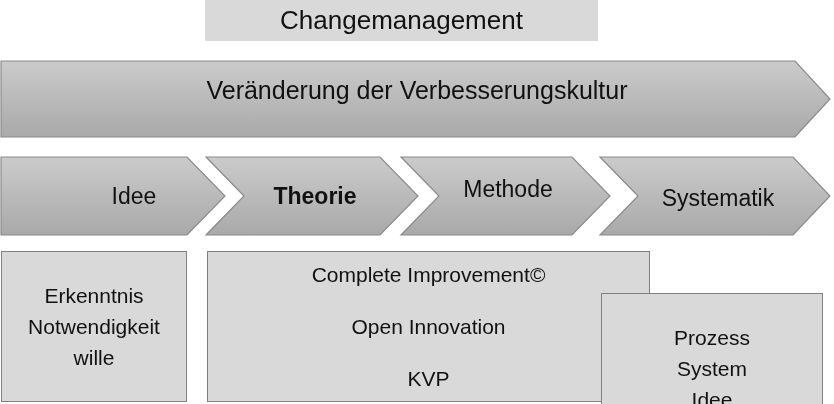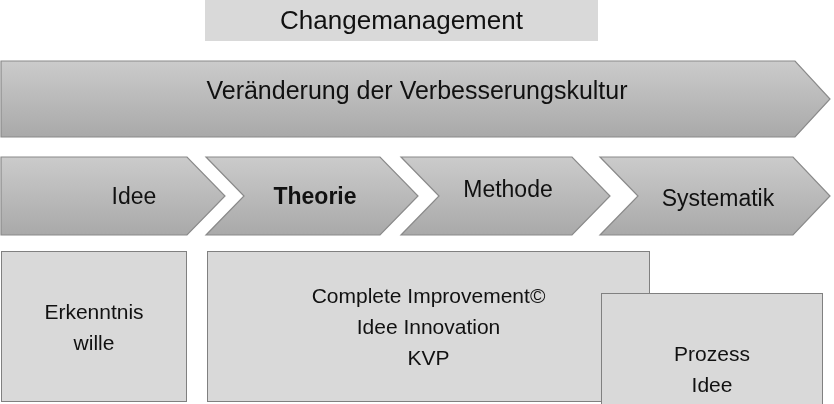--- a/index.html
+++ b/index.html
@@ -36,25 +36,27 @@
 
 <div class="label big-label">Veränderung der Verbesserungskultur</div>
 
 <div class="label" style="left:1px;top:157px;width:210px;height:78px;padding-left:28px;">Idee</div>
 <div class="label" style="left:226px;top:157px;width:178px;height:78px;font-weight:bold;">Theorie</div>
 <div class="label" style="left:420px;top:157px;width:176px;height:64px;">Methode</div>
 <div class="label" style="left:620px;top:157px;width:196px;height:82px;">Systematik</div>
 
 <div class="box" style="left:1px;width:186px;">
   <span>Erkenntnis</span>
+  <span>Notwendigkeit</span>
   <span>wille</span>
 </div>
 
-<div class="box" style="left:207px;width:443px;">
+<div class="box" style="left:207px;width:443px;gap:21px;">
   <span>Complete Improvement©</span>
-  <span>Idee Innovation</span>
+  <span>Open Innovation</span>
   <span>KVP</span>
 </div>
 
 <div class="box" style="left:601px;width:222px;margin-top:42px;">
   <span>Prozess</span>
+  <span>System</span>
   <span>Idee</span>
 </div>
 
 </body></html>

